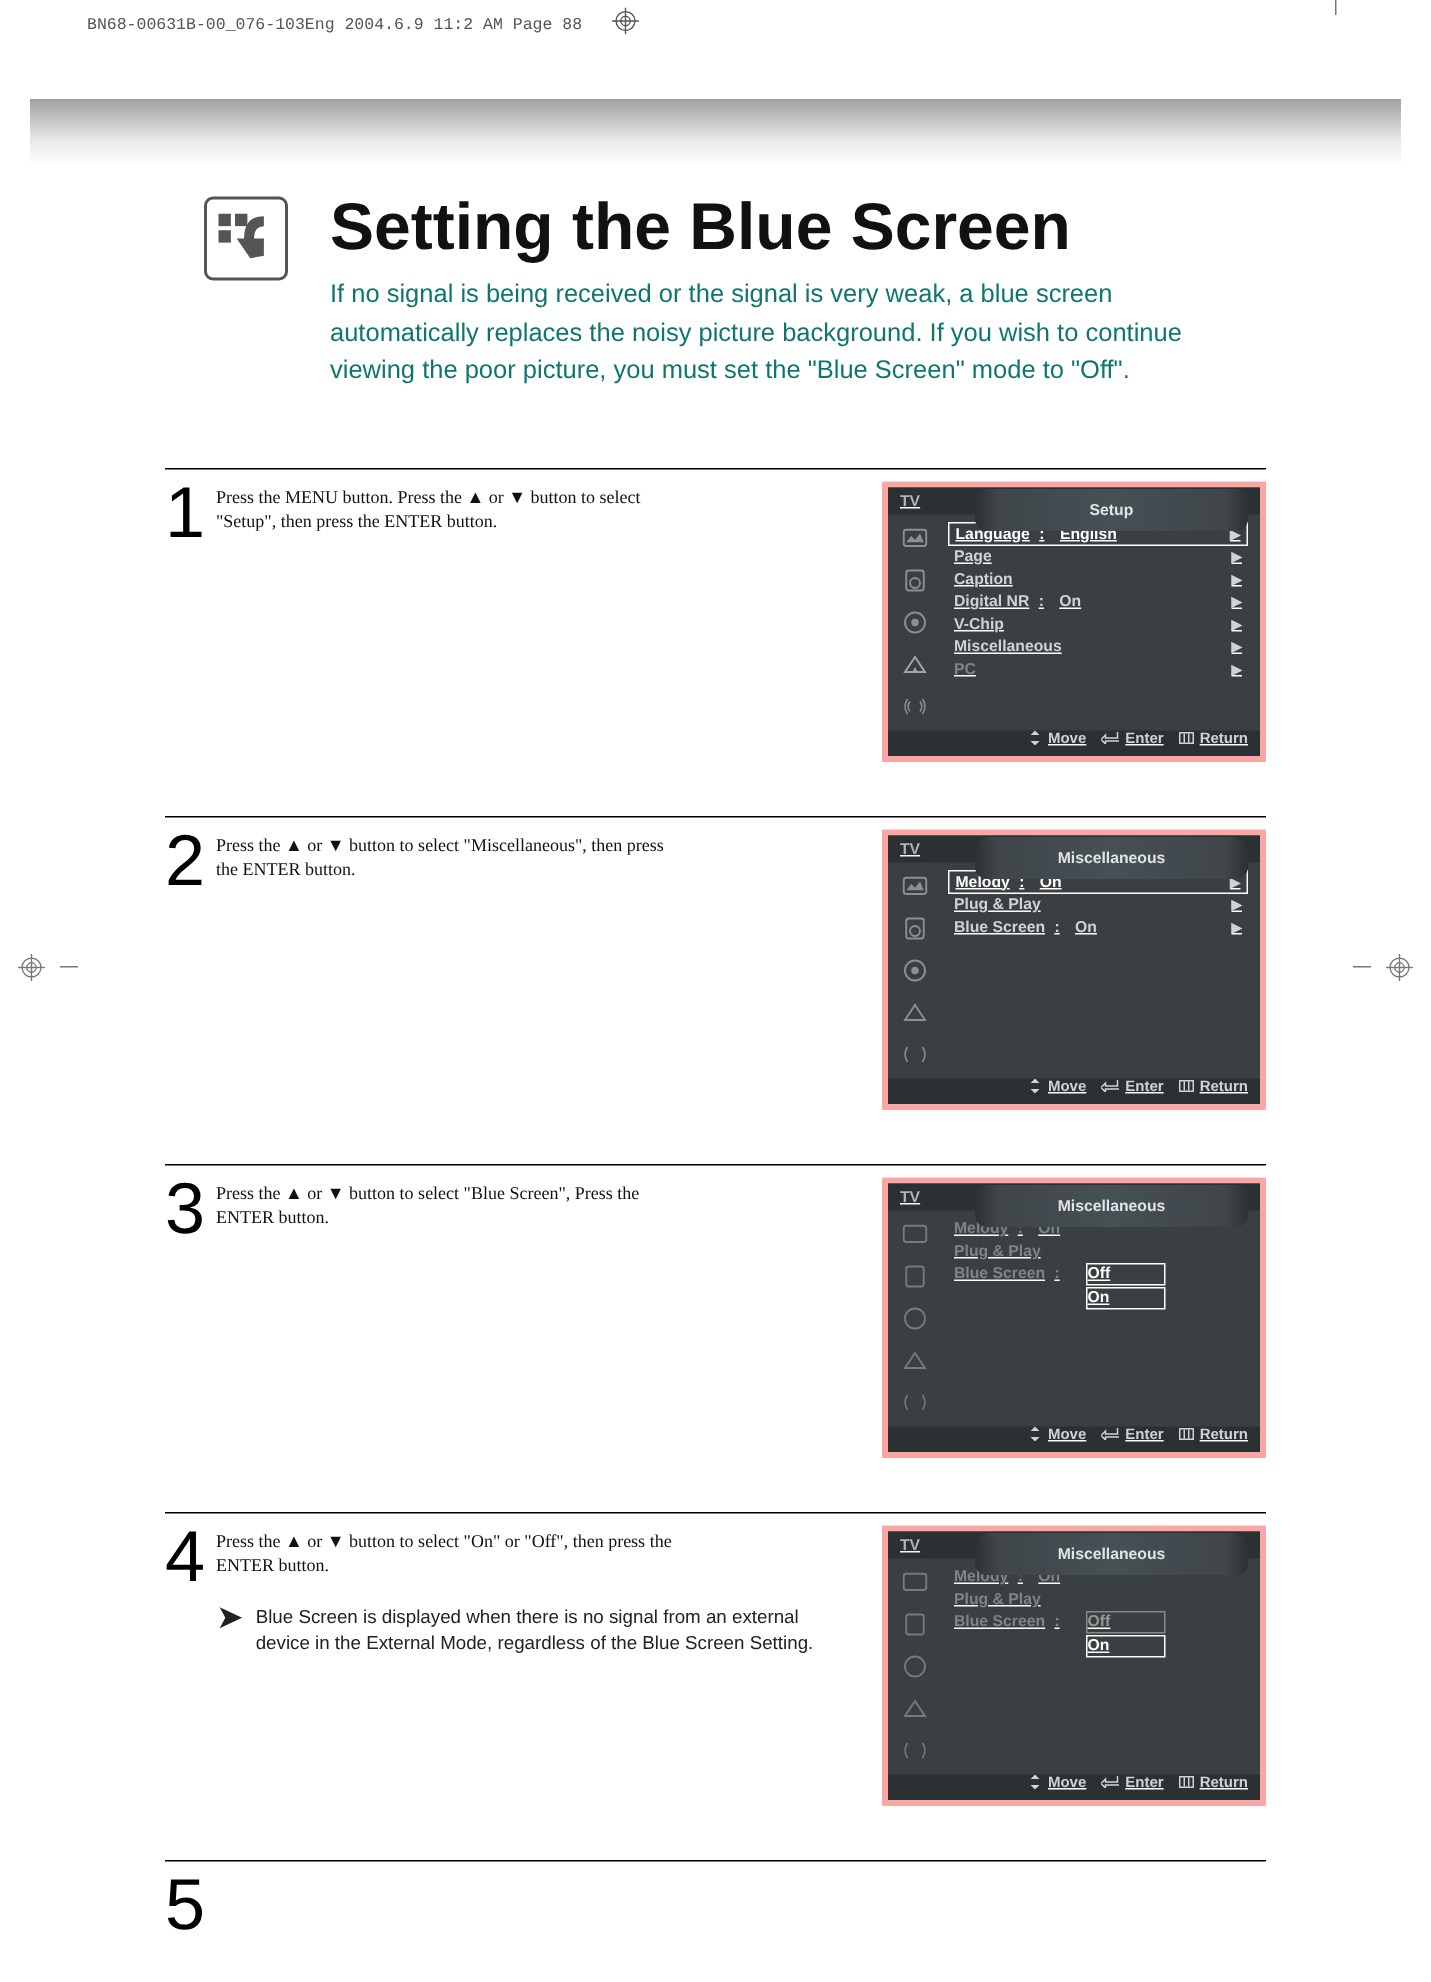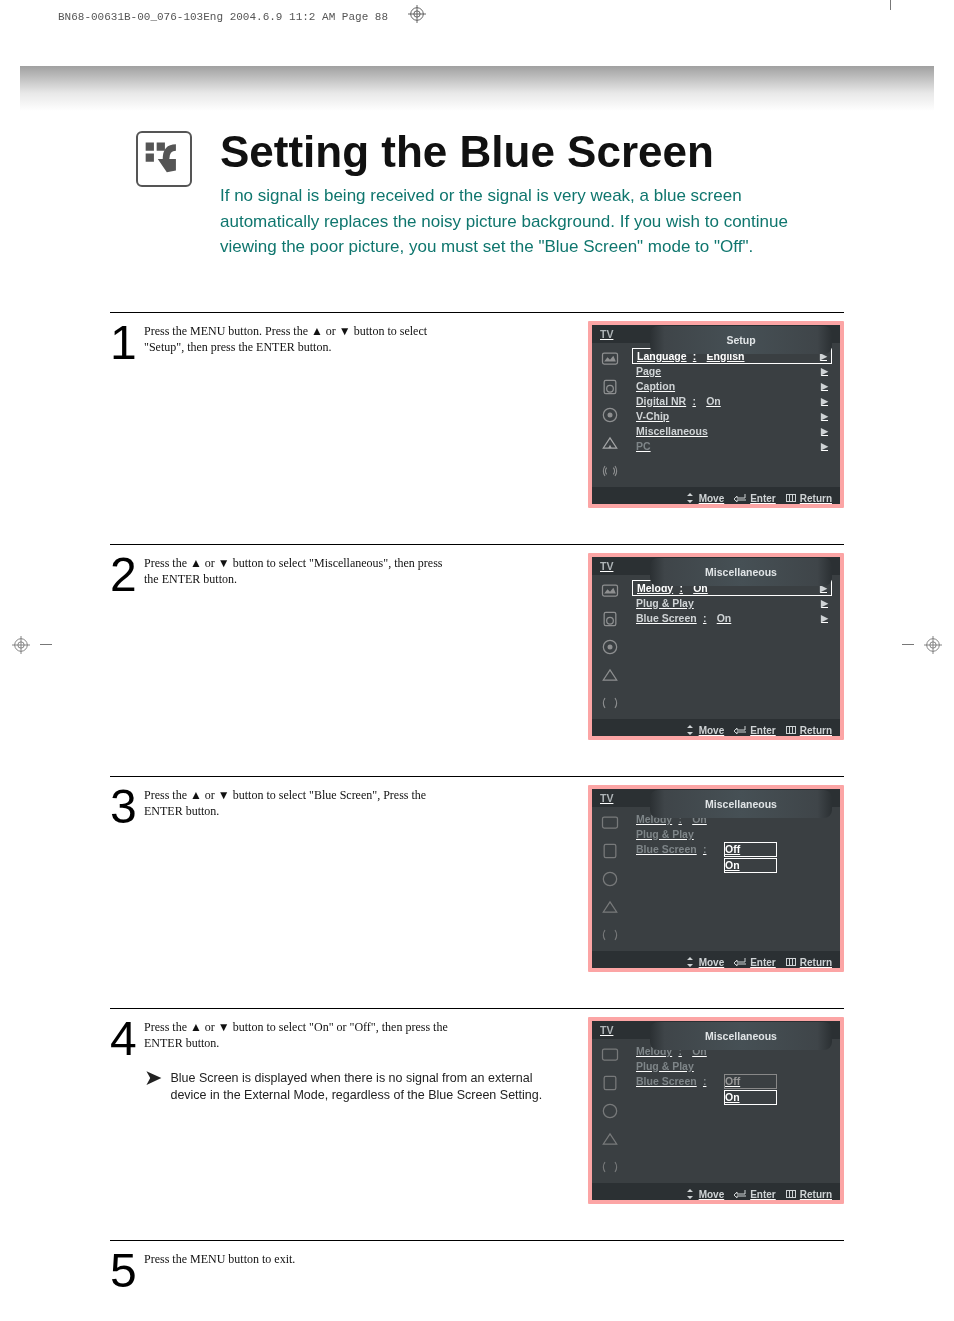--- a/index.html
+++ b/index.html
@@ -193,21 +193,21 @@
     height: 15px;
     line-height: 13px;
     margin-top: 1px;
     color: #fff;
   }
   .osd-opt.dim { color: #999; border-color: #888; }
   .osd-footer {
     height: 17px;
     background: #2b3033;
     display: flex;
-    align-items: flex-end;
+    align-items: flex-start;
     justify-content: flex-end;
     gap: 10px;
     padding-right: 8px;
     font-size: 10px;
     color: #cfd3d5;
     border-radius: 0 0 1px 1px;
     padding-left: 43px;
   }
   .osd-footer span { display: inline-flex; align-items: center; gap: 4px; }
   .page-num {
@@ -601,21 +601,20 @@
               </svg>
               <span>Return</span>
             </span>
         </div>
       </div>
     </div>
 
     <div class="step-row" style="min-height:40px;">
       <div class="step-text">
         <div class="step-num">5</div>
-        <div class="step-instr">Press the MENU button to exit.</div>
       </div>
       <div style="width:256px"></div>
     </div>
 
   </div>
 
   <div class="page-num">88</div>
 
 </div>
 

